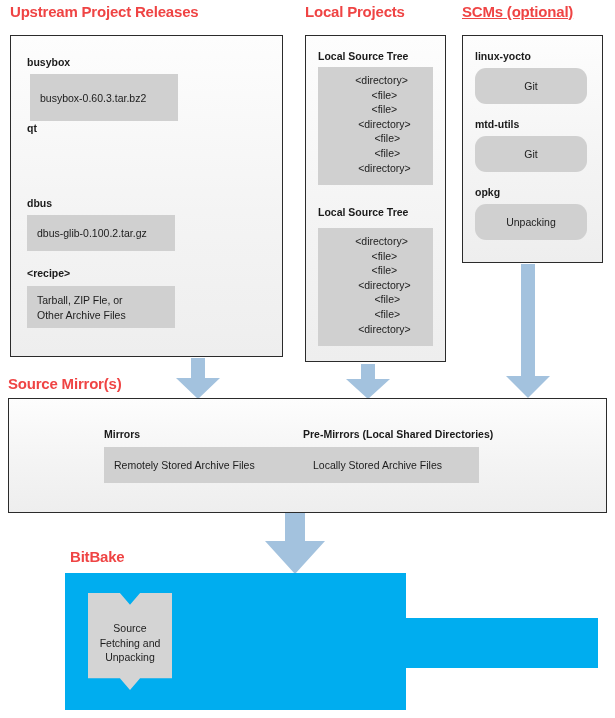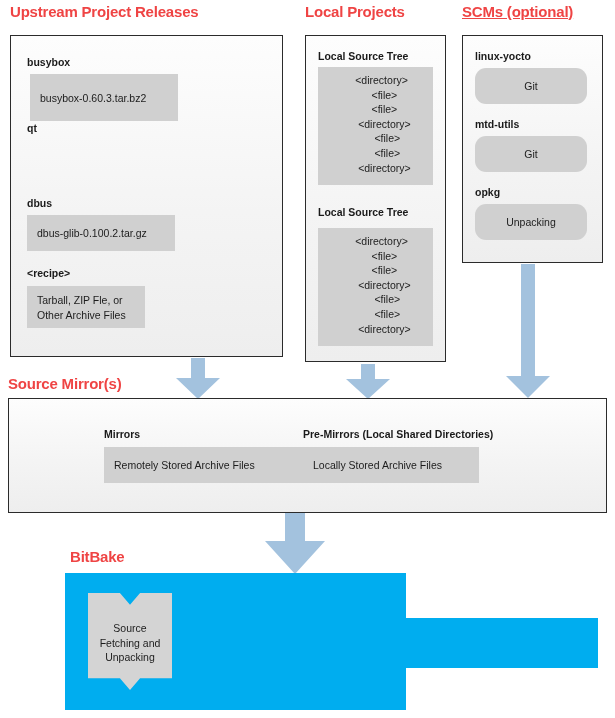--- a/index.html
+++ b/index.html
@@ -119,21 +119,21 @@
 
   <div class="group-label" style="left:27px; top:56px;">busybox</div>
   <div class="chip" style="left:30px; top:74px; width:148px; height:47px;">busybox-0.60.3.tar.bz2</div>
 
   <div class="group-label" style="left:27px; top:122px;">qt</div>
 
   <div class="group-label" style="left:27px; top:197px;">dbus</div>
   <div class="chip" style="left:27px; top:215px; width:148px; height:36px;">dbus-glib-0.100.2.tar.gz</div>
 
   <div class="group-label" style="left:27px; top:267px;">&lt;recipe&gt;</div>
-  <div class="chip multiline" style="left:27px; top:286px; width:118px; height:42px;">
+  <div class="chip multiline" style="left:27px; top:286px; width:148px; height:42px;">
     <div>Tarball, ZIP Fle, or</div>
     <div>Other Archive Files</div>
   </div>
 
   <div class="section-title" style="left:305px; top:3px;">Local Projects</div>
 
   <div class="panel" style="left:305px; top:35px; width:141px; height:327px;"></div>
 
   <div class="group-label" style="left:318px; top:50px;">Local Source Tree</div>
   <div class="tree" style="left:318px; top:67px; width:115px; height:118px;">&lt;directory&gt;

